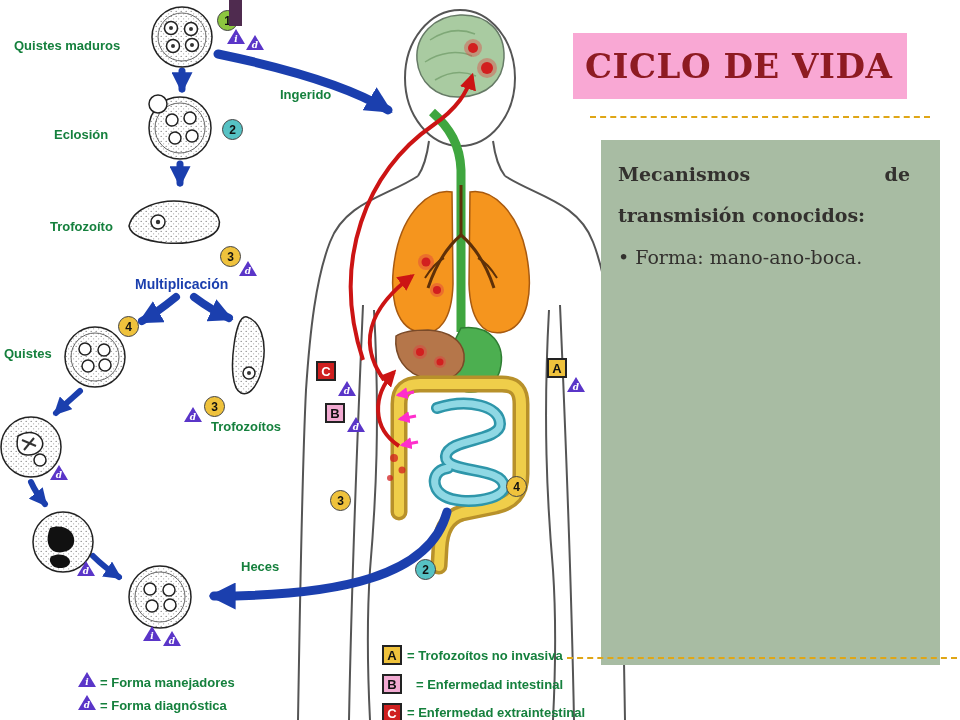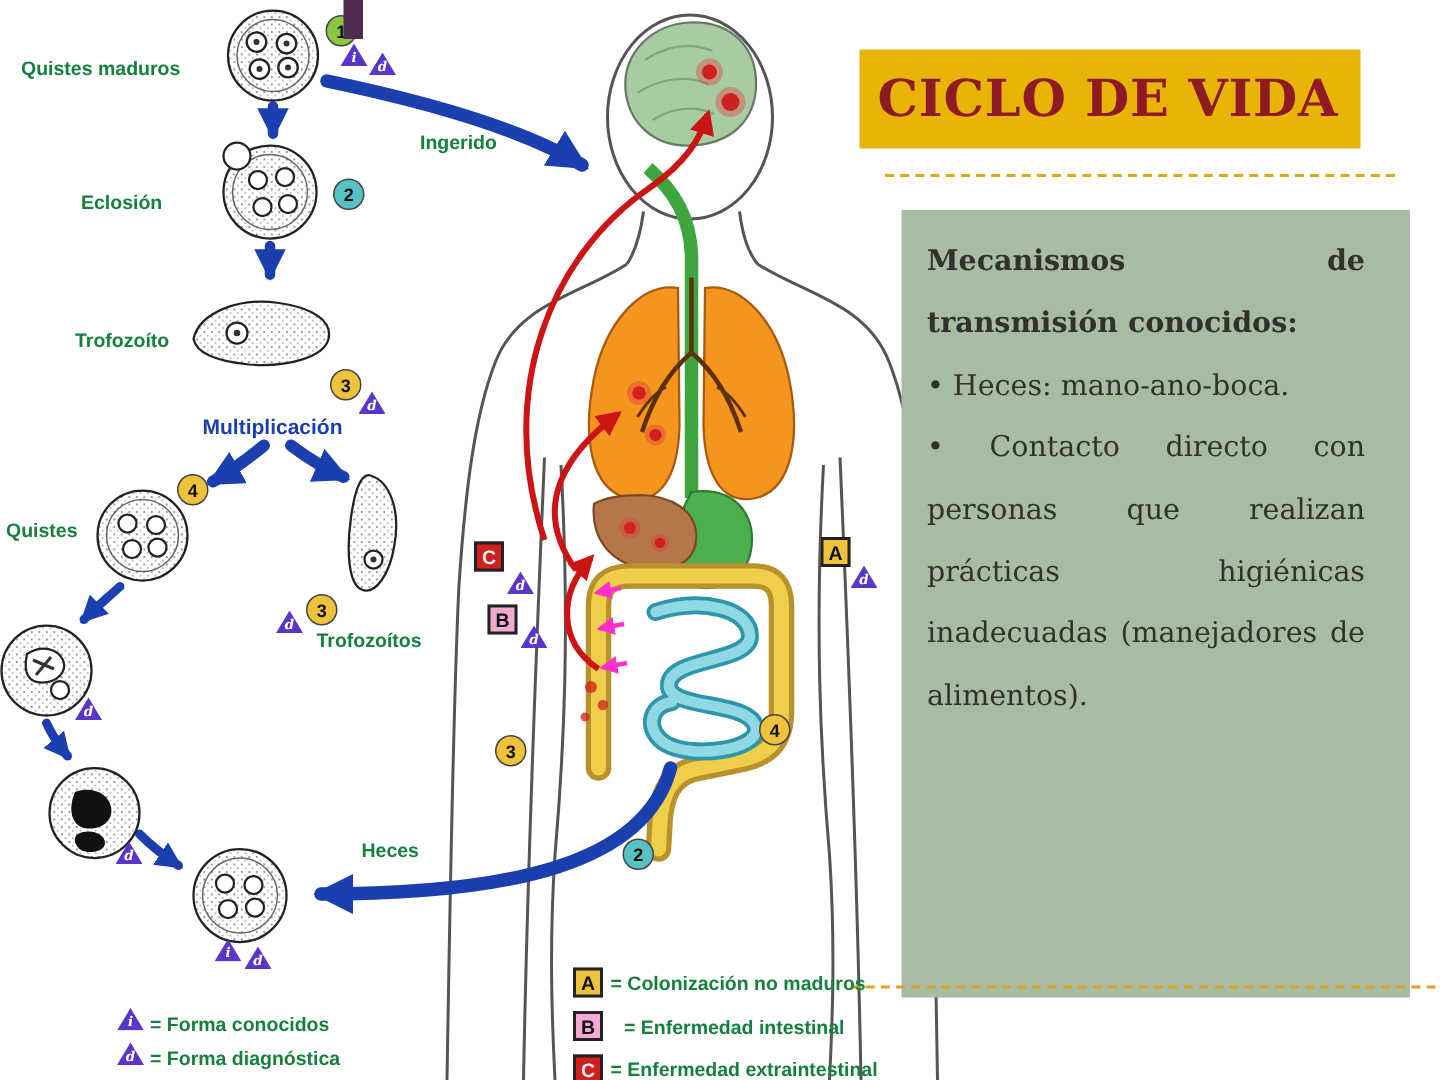--- a/index.html
+++ b/index.html
@@ -23,21 +23,21 @@
       font:bold 13px "Liberation Sans",sans-serif;}
   .sq.a{background:#EFC23C;color:#111;}
   .sq.b{background:#F2AAD2;color:#111;}
   .sq.c{background:#CF1F1F;color:#fff;}
 
   .tri{position:absolute;width:18px;height:15px;background:#5A35C8;
        clip-path:polygon(50% 0,100% 100%,0 100%);
        color:#fff;font:italic bold 9px "DejaVu Serif",serif;
        display:flex;align-items:flex-end;justify-content:center;line-height:1;}
 
-  .title-box{position:absolute;left:573px;top:33px;width:334px;height:66px;background:#eab308;}
+  .title-box{position:absolute;left:573px;top:33px;width:334px;height:66px;background:#f9a8d4;}
   .title-box .title{font:bold 34px "DejaVu Serif",serif;color:#8E1B22;line-height:66px;
                     padding-left:12px;letter-spacing:.5px;white-space:nowrap;}
 
   .dash{position:absolute;border-top:2px dashed #DFA616;height:0;}
   .dash.top{left:590px;top:116px;width:340px;}
   .dash.bottom{left:567px;top:657px;width:390px;}
 
   .panel{position:absolute;left:601px;top:140px;width:339px;height:525px;background:#A8BCA3;
          padding:14px 30px 0 17px;box-sizing:border-box;
          font-family:"DejaVu Serif",serif;font-size:19px;line-height:2.18;color:#33312E;
@@ -256,30 +256,29 @@
 
   <div class="corner-bar"></div>
 
   <div class="title-box">
     <div class="title">CICLO DE VIDA</div>
   </div>
   <div class="dash top"></div>
 
   <div class="panel">
     <p class="head">Mecanismos de transmisión conocidos:</p>
-    <p>• Heces: mano-ano-boca.</p>
-    <p>• Contacto directo con personas que realizan prácticas higiénicas inadecuadas (manejadores de alimentos).</p>
+    <p>• Forma: mano-ano-boca.</p>
   </div>
   <div class="dash bottom"></div>
 
   <div class="tri" style="left:78px;top:672px">i</div>
-  <div class="lbl legend" style="left:100px;top:675px">= Forma conocidos</div>
+  <div class="lbl legend" style="left:100px;top:675px">= Forma manejadores</div>
   <div class="tri" style="left:78px;top:695px">d</div>
   <div class="lbl legend" style="left:100px;top:698px">= Forma diagnóstica</div>
 
   <div class="sq a" style="left:382px;top:645px">A</div>
-  <div class="lbl legend" style="left:407px;top:648px">= Colonización no maduros</div>
+  <div class="lbl legend" style="left:407px;top:648px">= Trofozoítos no invasiva</div>
   <div class="sq b" style="left:382px;top:674px">B</div>
   <div class="lbl legend" style="left:416px;top:677px">= Enfermedad intestinal</div>
   <div class="sq c" style="left:382px;top:703px">C</div>
   <div class="lbl legend" style="left:407px;top:705px">= Enfermedad extraintestinal</div>
 
 </div>
 
 </body></html>

